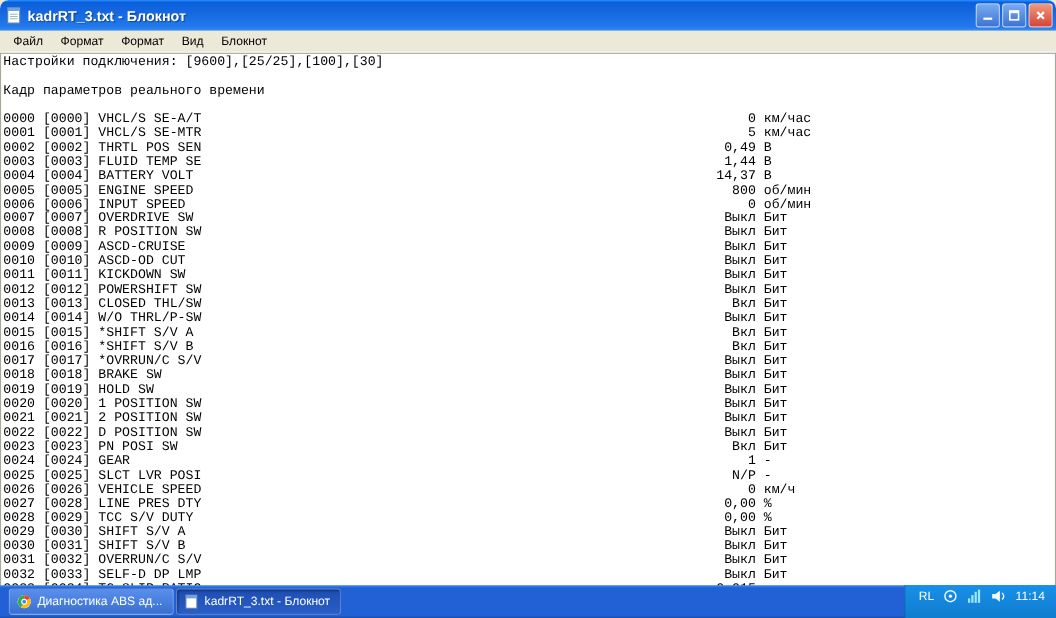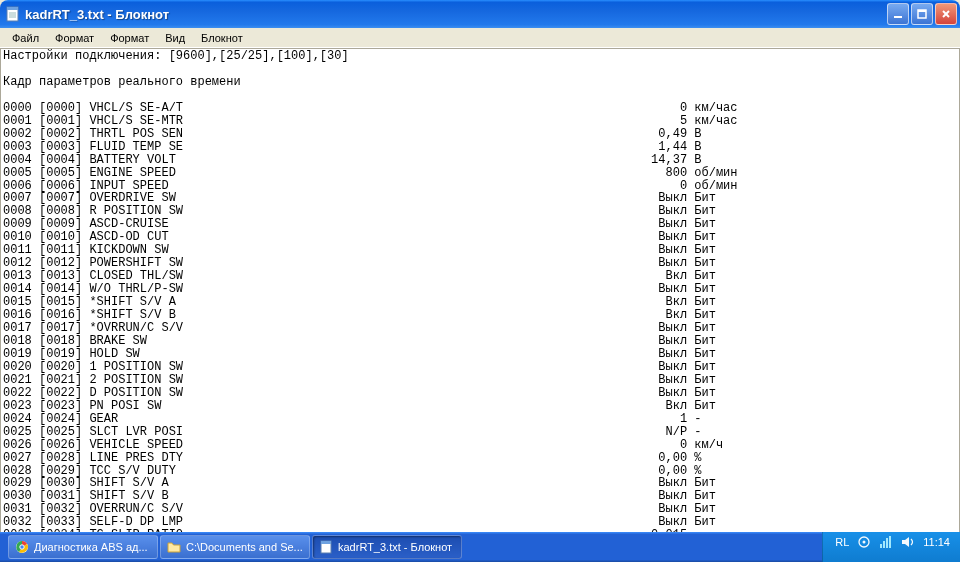--- a/index.html
+++ b/index.html
@@ -210,28 +210,20 @@
             <circle cx="7" cy="7" r="6" fill="#fff"></circle>
             <circle cx="7" cy="7" r="3" fill="#4285f4"></circle>
             <path d="M7 1 A6 6 0 0 1 12.2 4 L7 7" fill="#ea4335"></path>
             <path d="M12.2 4 A6 6 0 0 1 4 12 L7 7" fill="#fbbc05"></path>
             <path d="M4 12 A6 6 0 0 1 7 1 L7 7" fill="#34a853"></path>
             <circle cx="7" cy="7" r="2.2" fill="#4285f4" stroke="#fff" stroke-width="1"></circle>
           </svg>
         </span>
         <span>Диагностика ABS ад...</span>
       </div>
-      <div class="task-item">
-        <span>
-          <svg width="14" height="14">
-            <path d="M1 3 h4 l1.5 2 H13 v7 H1 z" fill="#ffe9a2" stroke="#c9a13a"></path>
-          </svg>
-        </span>
-        <span>C:\Documents and Se...</span>
-      </div>
       <div class="task-item active">
         <span>
           <svg width="14" height="14">
             <rect x="2" y="1" width="10" height="12" fill="#fff" stroke="#5a7fb0"></rect>
             <rect x="2" y="1" width="10" height="3" fill="#6fa2e0"></rect>
           </svg>
         </span>
         <span>kadrRT_3.txt - Блокнот</span>
       </div>
     </div>

